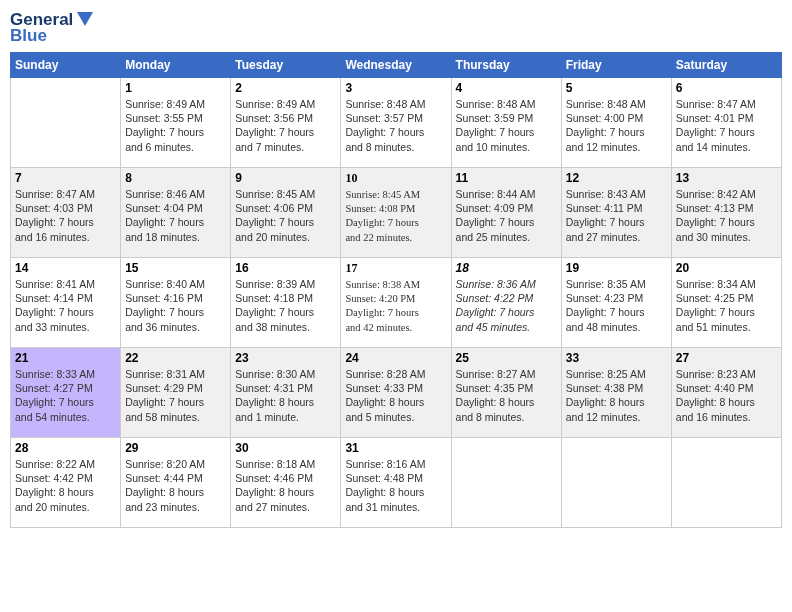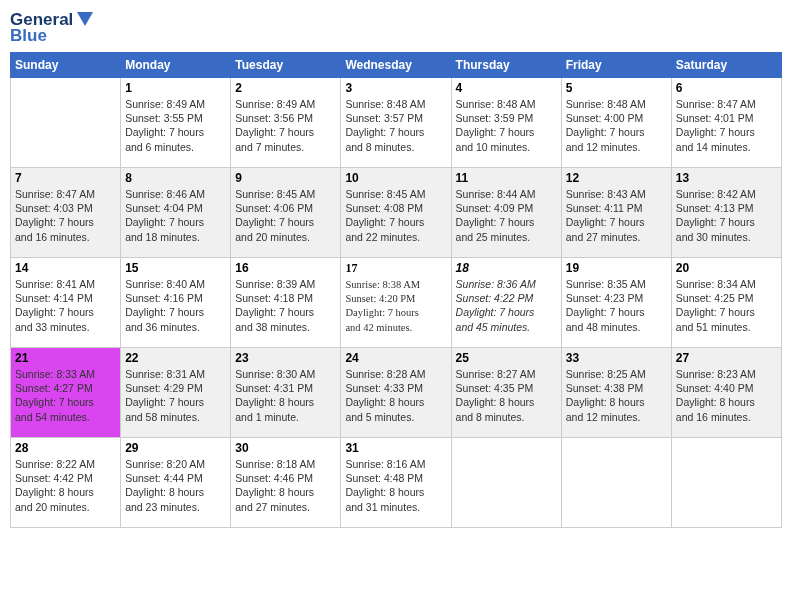--- a/index.html
+++ b/index.html
@@ -142,21 +142,21 @@
           <div class="cell-content">Sunrise: 8:47 AM<br>Sunset: 4:03 PM<br>Daylight: 7 hours<br>and 16 minutes.</div>
         </td>
         <td style="background: rgb(240, 240, 240);">
           <span class="day-number">8</span>
           <div class="cell-content">Sunrise: 8:46 AM<br>Sunset: 4:04 PM<br>Daylight: 7 hours<br>and 18 minutes.</div>
         </td>
         <td style="background: rgb(240, 240, 240);">
           <span class="day-number">9</span>
           <div class="cell-content">Sunrise: 8:45 AM<br>Sunset: 4:06 PM<br>Daylight: 7 hours<br>and 20 minutes.</div>
         </td>
-        <td style="background: rgb(240, 240, 240);">
+        <td style="background: rgb(240, 240, 240); font-family: Liberation Serif, serif;">
           <span class="day-number">10</span>
           <div class="cell-content">Sunrise: 8:45 AM<br>Sunset: 4:08 PM<br>Daylight: 7 hours<br>and 22 minutes.</div>
         </td>
         <td style="background: rgb(240, 240, 240);">
           <span class="day-number">11</span>
           <div class="cell-content">Sunrise: 8:44 AM<br>Sunset: 4:09 PM<br>Daylight: 7 hours<br>and 25 minutes.</div>
         </td>
         <td style="background: rgb(240, 240, 240);">
           <span class="day-number">12</span>
           <div class="cell-content">Sunrise: 8:43 AM<br>Sunset: 4:11 PM<br>Daylight: 7 hours<br>and 27 minutes.</div>
@@ -190,21 +190,21 @@
         <td style="background: rgb(255, 255, 255);">
           <span class="day-number">19</span>
           <div class="cell-content">Sunrise: 8:35 AM<br>Sunset: 4:23 PM<br>Daylight: 7 hours<br>and 48 minutes.</div>
         </td>
         <td style="background: rgb(255, 255, 255);">
           <span class="day-number">20</span>
           <div class="cell-content">Sunrise: 8:34 AM<br>Sunset: 4:25 PM<br>Daylight: 7 hours<br>and 51 minutes.</div>
         </td>
       </tr>
       <tr>
-        <td style="background: #d946ef;">
+        <td style="background: #c4b5fd;">
           <span class="day-number">21</span>
           <div class="cell-content">Sunrise: 8:33 AM<br>Sunset: 4:27 PM<br>Daylight: 7 hours<br>and 54 minutes.</div>
         </td>
         <td style="background: rgb(240, 240, 240);">
           <span class="day-number">22</span>
           <div class="cell-content">Sunrise: 8:31 AM<br>Sunset: 4:29 PM<br>Daylight: 7 hours<br>and 58 minutes.</div>
         </td>
         <td style="background: rgb(240, 240, 240);">
           <span class="day-number">23</span>
           <div class="cell-content">Sunrise: 8:30 AM<br>Sunset: 4:31 PM<br>Daylight: 8 hours<br>and 1 minute.</div>

